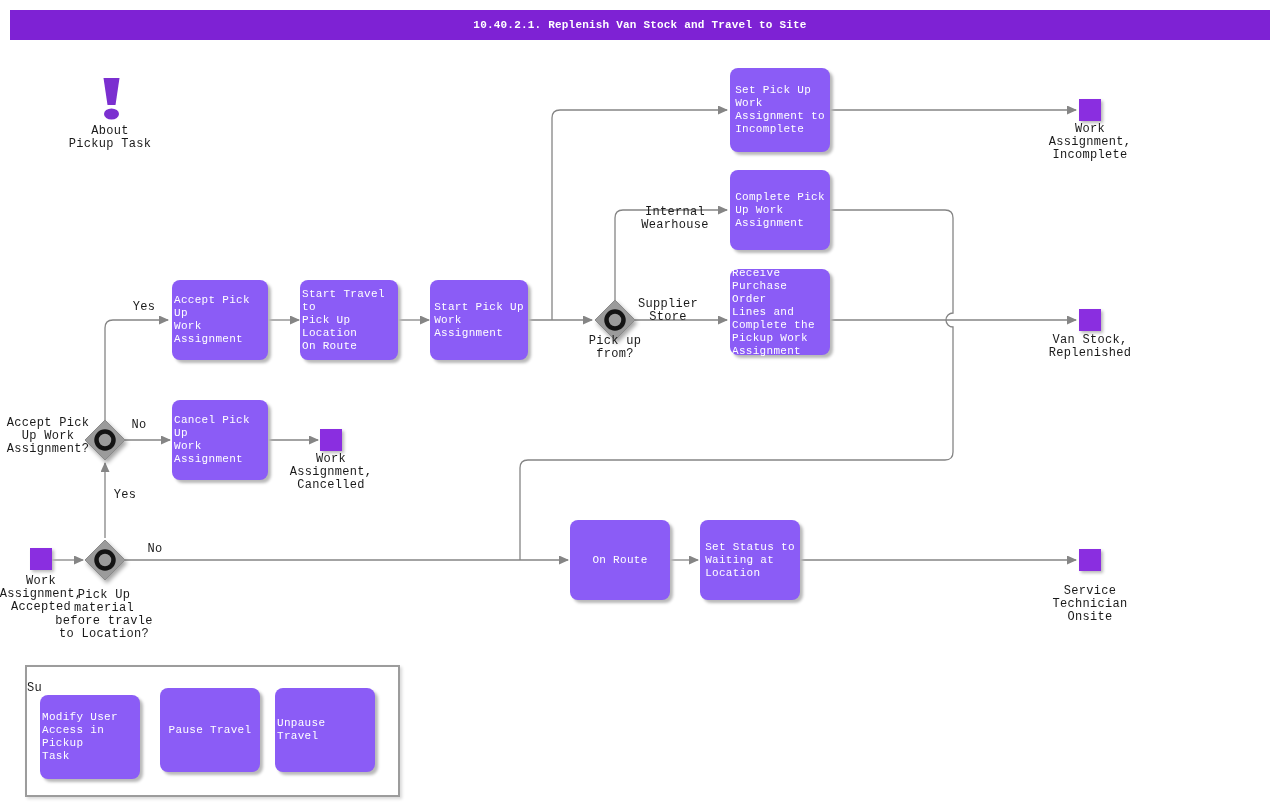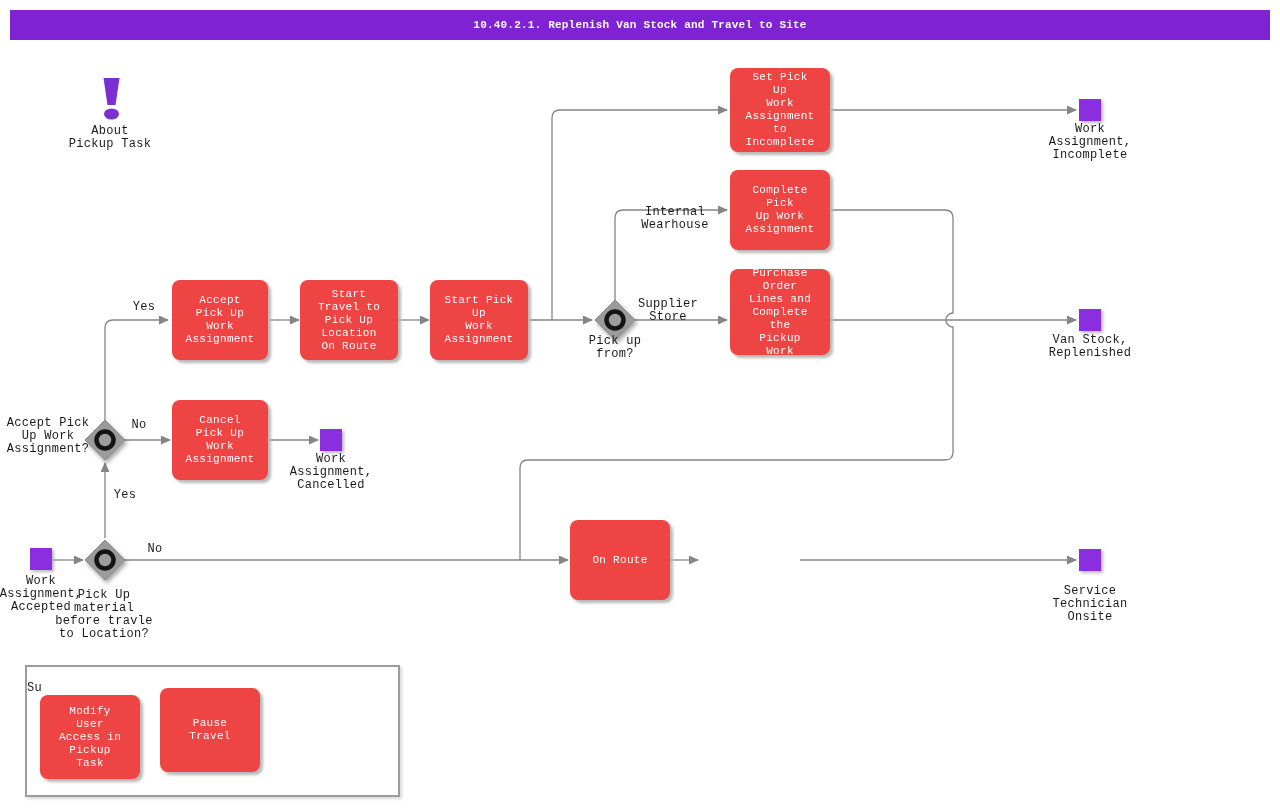--- a/index.html
+++ b/index.html
@@ -2,24 +2,24 @@
 <html><head>
 <meta charset="utf-8">
 <style>
   html,body{margin:0;padding:0;background:#ffffff;}
   .canvas{position:relative;width:1280px;height:808px;background:#ffffff;overflow:hidden;
           font-family:Liberation Mono, monospace;color:#1a1a1a;}
   .titlebar{position:absolute;left:10px;top:10px;width:1260px;height:30px;background:#7E22D4;
             display:flex;align-items:center;justify-content:center;color:#ffffff;
             font-size:11px;font-weight:bold;letter-spacing:.2px;}
   svg.layer{position:absolute;left:0;top:0;width:1280px;height:808px;}
-  .task{position:absolute;background:#ef4444;border-radius:8px;color:#ffffff;
-        display:flex;align-items:center;justify-content:center;text-align:center;
+  .task{position:absolute;background:#8b5cf6;border-radius:8px;color:#ffffff;
+        display:flex;align-items:center;justify-content:center;
         font-size:11px;line-height:13px;letter-spacing:.3px;white-space:pre-line;
-        box-shadow:3px 3px 3px #b9b9b9;padding:15px;box-sizing:border-box;}
+        box-shadow:3px 3px 3px #b9b9b9;padding:2px;box-sizing:border-box;}
   .event{position:absolute;width:22px;height:22px;background:#8A2EE0;
          box-shadow:2px 2px 3px #b9b9b9;}
   .lbl{position:absolute;font-size:12px;line-height:13px;letter-spacing:.3px;
        text-align:center;white-space:pre-line;}
   .legend{position:absolute;left:25px;top:665px;width:375px;height:132px;
           border:2px solid #9c9c9c;box-sizing:border-box;box-shadow:2px 2px 3px #d9d9d9;}
 </style>
 </head>
 <body>
 
@@ -113,20 +113,23 @@
   <div class="task" style="left:730px;top:269px;width:100px;height:86px;">Receive
 Purchase Order
 Lines and
 Complete the
 Pickup Work
 Assignment</div>
   <div class="task" style="left:172px;top:400px;width:96px;height:80px;">Cancel Pick Up
 Work
 Assignment</div>
   <div class="task" style="left:570px;top:520px;width:100px;height:80px;">On Route</div>
+  <div class="task" style="left:700px;top:520px;width:100px;height:80px;">Set Status to
+Waiting at
+Location</div>
 
   <div class="event" style="left:1079px;top:99px;"></div>
   <div class="lbl" style="left:1040px;top:123px;width:100px;">Work
 Assignment,
 Incomplete</div>
 
   <div class="event" style="left:1079px;top:309px;"></div>
   <div class="lbl" style="left:1040px;top:334px;width:100px;text-align:center;">Van Stock,
 Replenished</div>
 
@@ -163,14 +166,15 @@
 Wearhouse</div>
   <div class="lbl" style="left:636px;top:298px;width:64px;">Supplier
 Store</div>
 
   <div class="legend"></div>
   <div class="lbl" style="left:27px;top:682px;width:20px;text-align:left;">Su</div>
   <div class="task" style="left:40px;top:695px;width:100px;height:84px;">Modify User
 Access in Pickup
 Task</div>
   <div class="task" style="left:160px;top:688px;width:100px;height:84px;">Pause Travel</div>
+  <div class="task" style="left:275px;top:688px;width:100px;height:84px;">Unpause Travel</div>
 
 </div>
 
 </body></html>

